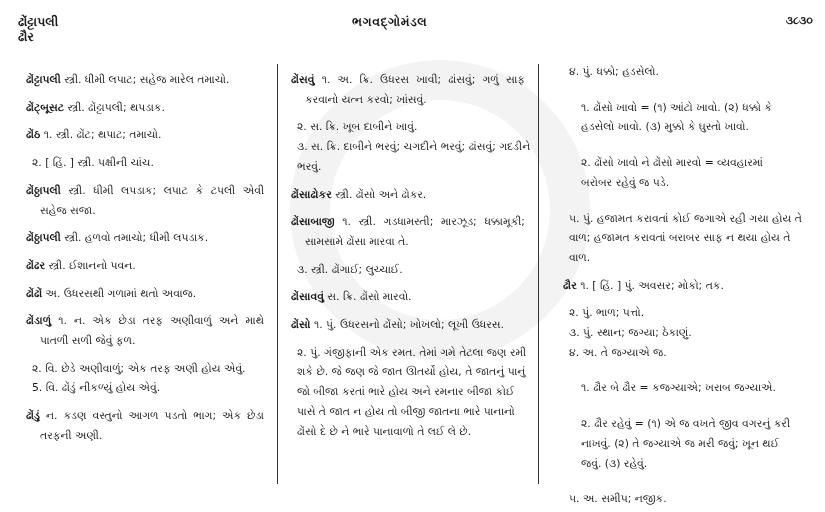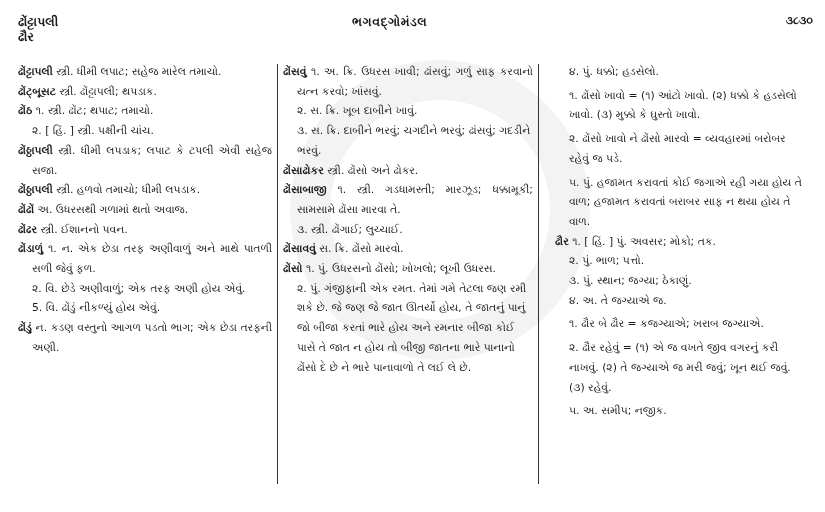--- a/index.html
+++ b/index.html
@@ -11,23 +11,23 @@
     .guide { position: absolute; left: 18px; top: 0; font-weight: bold; font-size: 12.5px; line-height: 15px; }
     .title { position: absolute; left: 352px; top: 0; font-weight: bold; font-size: 12.5px; letter-spacing: 0.5px; }
     .pageno { position: absolute; right: 12px; top: 0; font-weight: bold; font-size: 11px; }
     .col { position: absolute; top: 62px; font-size: 10.8px; line-height: 19.7px; }
     .col1 { left: 18px; width: 254px; }
     .col2 { left: 283px; width: 250px; }
     .col3 { left: 555px; width: 258px; }
     .vline { position: absolute; top: 64px; width: 1px; background: #333; }
     .v1 { left: 277px; height: 420px; }
     .v2 { left: 538px; height: 420px; }
-    .entry { margin: 0; padding-left: 14px; text-indent: -14px; text-align: justify; }
+    .entry { margin: 8px; padding-left: 14px; text-indent: -14px; text-align: justify; }
     .sub { margin: 0; padding-left: 14px; text-indent: 0; }
-    .sub2 { margin: 4px; padding-left: 10px; }
+    .sub2 { margin: 16px; padding-left: 10px; }
     .hw { font-weight: bold; }
   </style>
 </head>
 <body>
 
 <div class="watermark"></div>
 
 <div class="header">
   <div class="guide">
     <div>ઢોંટ્ટાપલી</div>
@@ -40,22 +40,22 @@
 <div class="vline v1"></div>
 <div class="vline v2"></div>
 
 <div class="col col1">
     <p class="entry"><span class="hw">ઢોંટ્ટાપલી</span><span> સ્ત્રી. ધીમી લપાટ; સહેજ મારેલ તમાચો.</span></p>
     <p class="entry"><span class="hw">ઢોંટ્બૂસટ</span><span> સ્ત્રી. ઢોંટ્ટાપલી; થપડાક.</span></p>
     <p class="entry"><span class="hw">ઢોંઠ</span><span> ૧. સ્ત્રી. ઢોંટ; થપાટ; તમાચો.</span></p>
     <p class="sub">૨. [ હિં. ] સ્ત્રી. પક્ષીની ચાંચ.</p>
     <p class="entry"><span class="hw">ઢોંઠ્ઠાપલી</span><span> સ્ત્રી. ધીમી લપડાક; લપાટ કે ટપલી એવી સહેજ સજા.</span></p>
     <p class="entry"><span class="hw">ઢોંઠ્ઠાપલી</span><span> સ્ત્રી. હળવો તમાચો; ધીમી લપડાક.</span></p>
+    <p class="entry"><span class="hw">ઢોંઢર</span><span> સ્ત્રી. ઈશાનનો પવન.</span></p>
     <p class="entry"><span class="hw">ઢોંઢોં</span><span> અ. ઉધરસથી ગળામાં થતો અવાજ.</span></p>
-    <p class="entry"><span class="hw">ઢોંઢર</span><span> સ્ત્રી. ઈશાનનો પવન.</span></p>
     <p class="entry"><span class="hw">ઢોંડાળું</span><span> ૧. ન. એક છેડા તરફ અણીવાળું અને માથે પાતળી સળી જેવું ફળ.</span></p>
     <p class="sub">૨. વિ. છેડે અણીવાળું; એક તરફ અણી હોય એવું.</p>
     <p class="sub">5. વિ. ઢોંડું નીકળ્યું હોય એવું.</p>
     <p class="entry"><span class="hw">ઢોંડું</span><span> ન. કડણ વસ્તુનો આગળ પડતો ભાગ; એક છેડા તરફની અણી.</span></p>
   </div>
 <div class="col col2">
     <p class="entry"><span class="hw">ઢોંસવું</span><span> ૧. અ. ક્રિ. ઉધરસ ખાવી; ઢાંસવું; ગળું સાફ કરવાનો યત્ન કરવો; ખાંસવું.</span></p>
     <p class="sub">૨. સ. ક્રિ. ખૂબ દાબીને ખાવું.</p>
     <p class="sub">૩. સ. ક્રિ. દાબીને ભરવું; ચગદીને ભરવું; ઢાંસવું; ગદડીને ભરવું.</p>
     <p class="entry"><span class="hw">ઢોંસાઢોકર</span><span> સ્ત્રી. ઢોંસો અને ઢોકર.</span></p>

